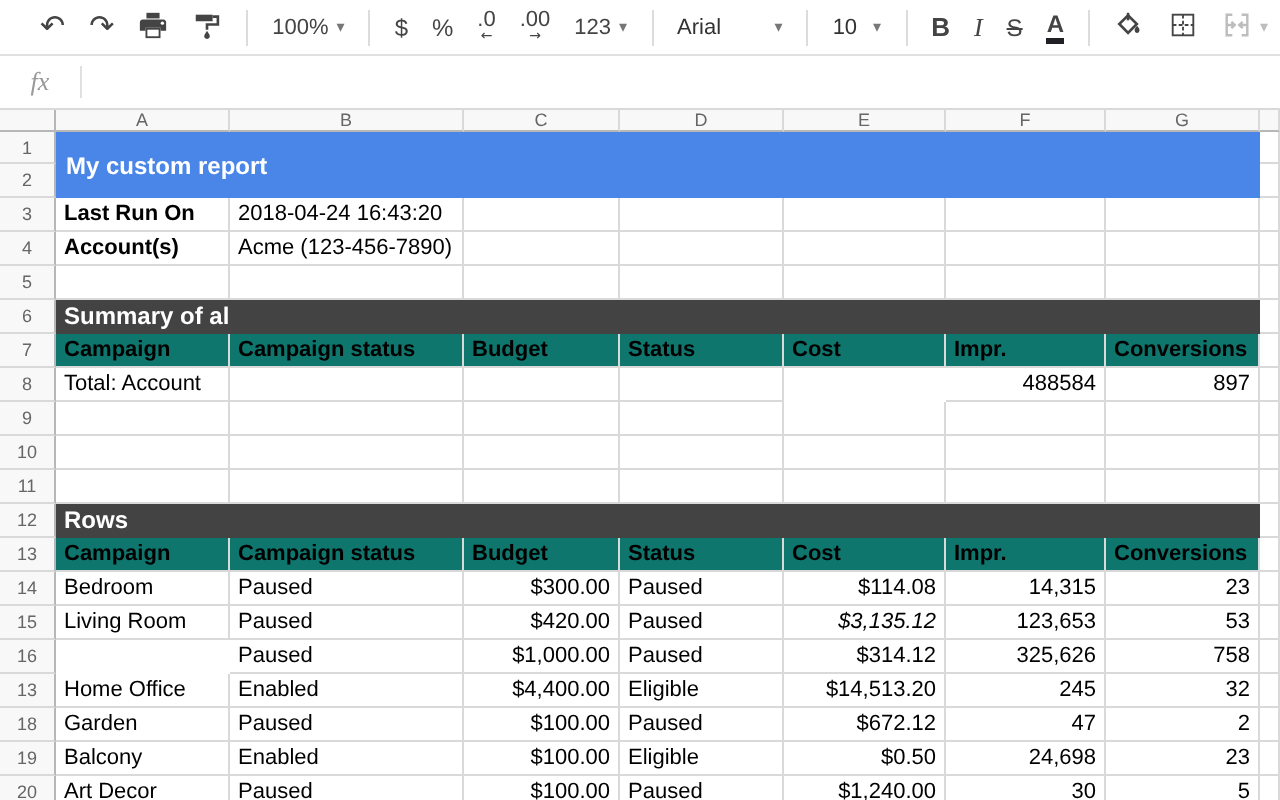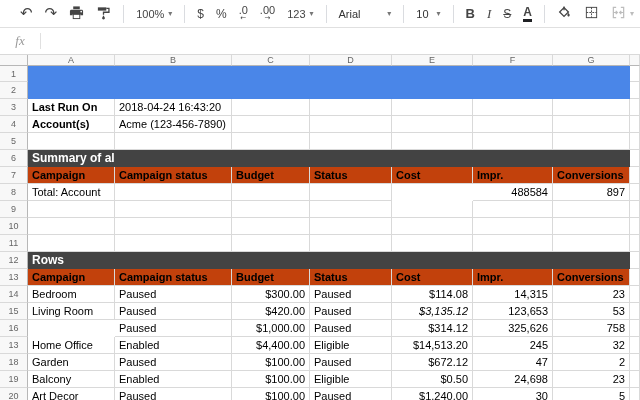--- a/index.html
+++ b/index.html
@@ -38,21 +38,21 @@
   .corner{background:#f8f8f8;border-right:1px solid #b7b7b7;border-bottom:1px solid #b7b7b7;}
   .colhead{background:#f8f8f8;border-right:1px solid #d9d9d9;border-bottom:1px solid #b7b7b7;
     font-size:9px;color:#666;display:flex;align-items:center;justify-content:center;}
   .rowhead{background:#f8f8f8;border-right:1px solid #b7b7b7;border-bottom:1px solid #d9d9d9;
     font-size:9px;color:#666;display:flex;align-items:center;justify-content:center;}
   .cell{background:#fff;border-right:1px solid #d9d9d9;border-bottom:1px solid #d9d9d9;
     font-size:11px;line-height:16px;color:#000;padding:0 4px;white-space:nowrap;overflow:visible;}
   .cell.blue{background:#4a86e8;border-right-color:#4a86e8;border-bottom-color:#4a86e8;}
   .cell.dark{background:#434343;border-right-color:#434343;border-bottom-color:#434343;color:#fff;}
   .cell.banner-text{font-weight:bold;font-size:12px;}
-  .cell.hbg{background:#c2410c;}
+  .cell.hbg{background:#0f766e;}
   .cell.b{font-weight:bold;}
   .cell.r{text-align:right;}
   .overlay-title{z-index:2;display:flex;align-items:center;color:#fff;font-weight:bold;
     font-size:12px;padding-left:5px;pointer-events:none;white-space:nowrap;}
 </style>
 </head>
 <body>
 
 <div class="toolbar">
   <button class="tbtn">
@@ -335,13 +335,14 @@
     <div class="cell" style="grid-area: 20 / 9 / 21 / 10;"></div>
     <div class="rowhead" style="grid-area: 21 / 1 / 22 / 2;">20</div>
     <div class="cell" style="grid-area: 21 / 2 / 22 / 3;">Art Decor</div>
     <div class="cell" style="grid-area: 21 / 3 / 22 / 4;">Paused</div>
     <div class="cell r" style="grid-area: 21 / 4 / 22 / 5;">$100.00</div>
     <div class="cell" style="grid-area: 21 / 5 / 22 / 6;">Paused</div>
     <div class="cell r" style="grid-area: 21 / 6 / 22 / 7;">$1,240.00</div>
     <div class="cell r" style="grid-area: 21 / 7 / 22 / 8;">30</div>
     <div class="cell r" style="grid-area: 21 / 8 / 22 / 9;">5</div>
     <div class="cell" style="grid-area: 21 / 9 / 22 / 10;"></div>
+    <div class="overlay-title" style="grid-area: 2 / 2 / 4 / 9;">My custom report</div>
   </div>
 
 </body></html>

